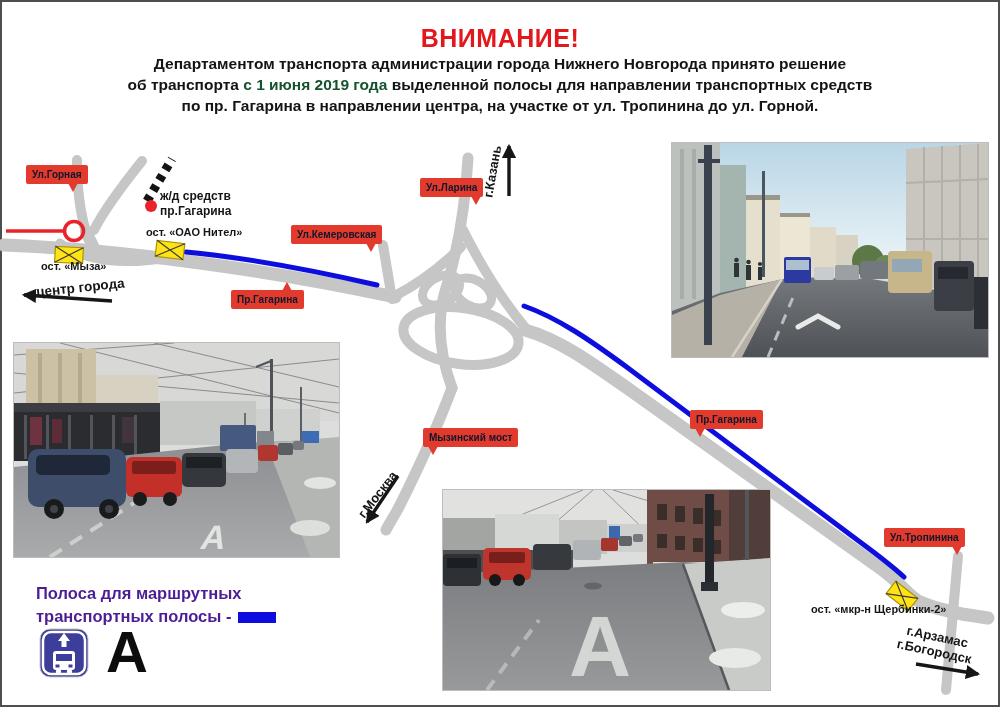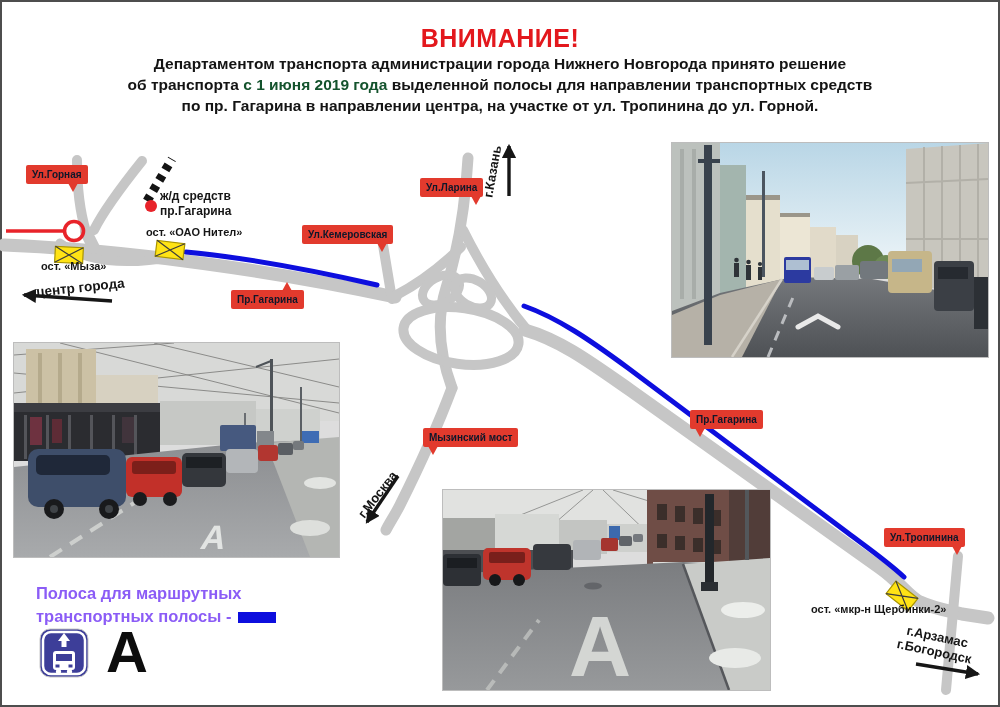--- a/index.html
+++ b/index.html
@@ -16,21 +16,21 @@
   .lbl{position:absolute;background:#e23a2d;color:#0f172a;font-weight:bold;font-size:10px;
        line-height:15px;padding:2px 6px;border-radius:2px;white-space:nowrap;z-index:6;}
   .ptr{position:absolute;width:0;height:0;border-left:5px solid transparent;border-right:5px solid transparent;}
   .ptr.down{border-top:9px solid #e23a2d;bottom:-8px;}
   .ptr.up{border-bottom:9px solid #e23a2d;top:-8px;}
   
   .mtext{position:absolute;font-weight:bold;color:#161616;white-space:nowrap;z-index:5;}
   .stop{font-size:11px;}
   .dir{font-size:13px;}
   
-  #legend{position:absolute;left:36px;top:582px;z-index:5;font-weight:bold;color:#8b5cf6;
+  #legend{position:absolute;left:36px;top:582px;z-index:5;font-weight:bold;color:#4c1d95;
           font-size:16.5px;line-height:23px;}
   .swatch{display:inline-block;width:38px;height:11px;background:#0d0ede;margin-left:7px;vertical-align:-1px;}
   #bigA{position:absolute;left:106px;top:618px;font-size:58px;font-weight:bold;color:#0d0d0d;z-index:5;}
   #busSign{position:absolute;left:39px;top:628px;z-index:5;}
   
   .photo{position:absolute;border:1px solid #bdbdbd;overflow:hidden;background:#ddd;z-index:4;}
 </style>
 </head>
 <body>
 
@@ -104,21 +104,21 @@
     <g stroke="#161616" stroke-width="3.4" fill="none">
       <path d="M 112,301 L 24,295" marker-end="url(#ah)"></path>
       <path d="M 509,196 L 509,146" marker-end="url(#ah)"></path>
       <path d="M 398,476 L 367,522" marker-end="url(#ah)"></path>
       <path d="M 916,664 L 978,674" marker-end="url(#ah)"></path>
     </g>
   </svg>
 
   <div class="lbl" style="left:26px;top:165px"><span>Ул.Горная</span><span class="ptr down" style="left:68%"></span></div>
   <div class="lbl" style="left:420px;top:178px"><span>Ул.Ларина</span><span class="ptr down" style="left:80%"></span></div>
-  <div class="lbl" style="left:302px;top:225px"><span>Ул.Кемеровская</span><span class="ptr down" style="left:82%"></span></div>
+  <div class="lbl" style="left:291px;top:225px"><span>Ул.Кемеровская</span><span class="ptr down" style="left:82%"></span></div>
   <div class="lbl" style="left:231px;top:290px"><span>Пр.Гагарина</span><span class="ptr up" style="left:70%"></span></div>
   <div class="lbl" style="left:423px;top:428px"><span>Мызинский мост</span><span class="ptr down" style="left:5px"></span></div>
   <div class="lbl" style="left:690px;top:410px"><span>Пр.Гагарина</span><span class="ptr down" style="left:5px"></span></div>
   <div class="lbl" style="left:884px;top:528px"><span>Ул.Тропинина</span><span class="ptr down" style="left:84%"></span></div>
 
   <div class="mtext" style="left:160px;top:189px;font-size:12px;line-height:15px">
     <div>ж/д средств</div>
     <div>пр.Гагарина</div>
   </div>
   <div class="mtext stop" style="left:41px;top:260px">ост. «Мыза»</div>

